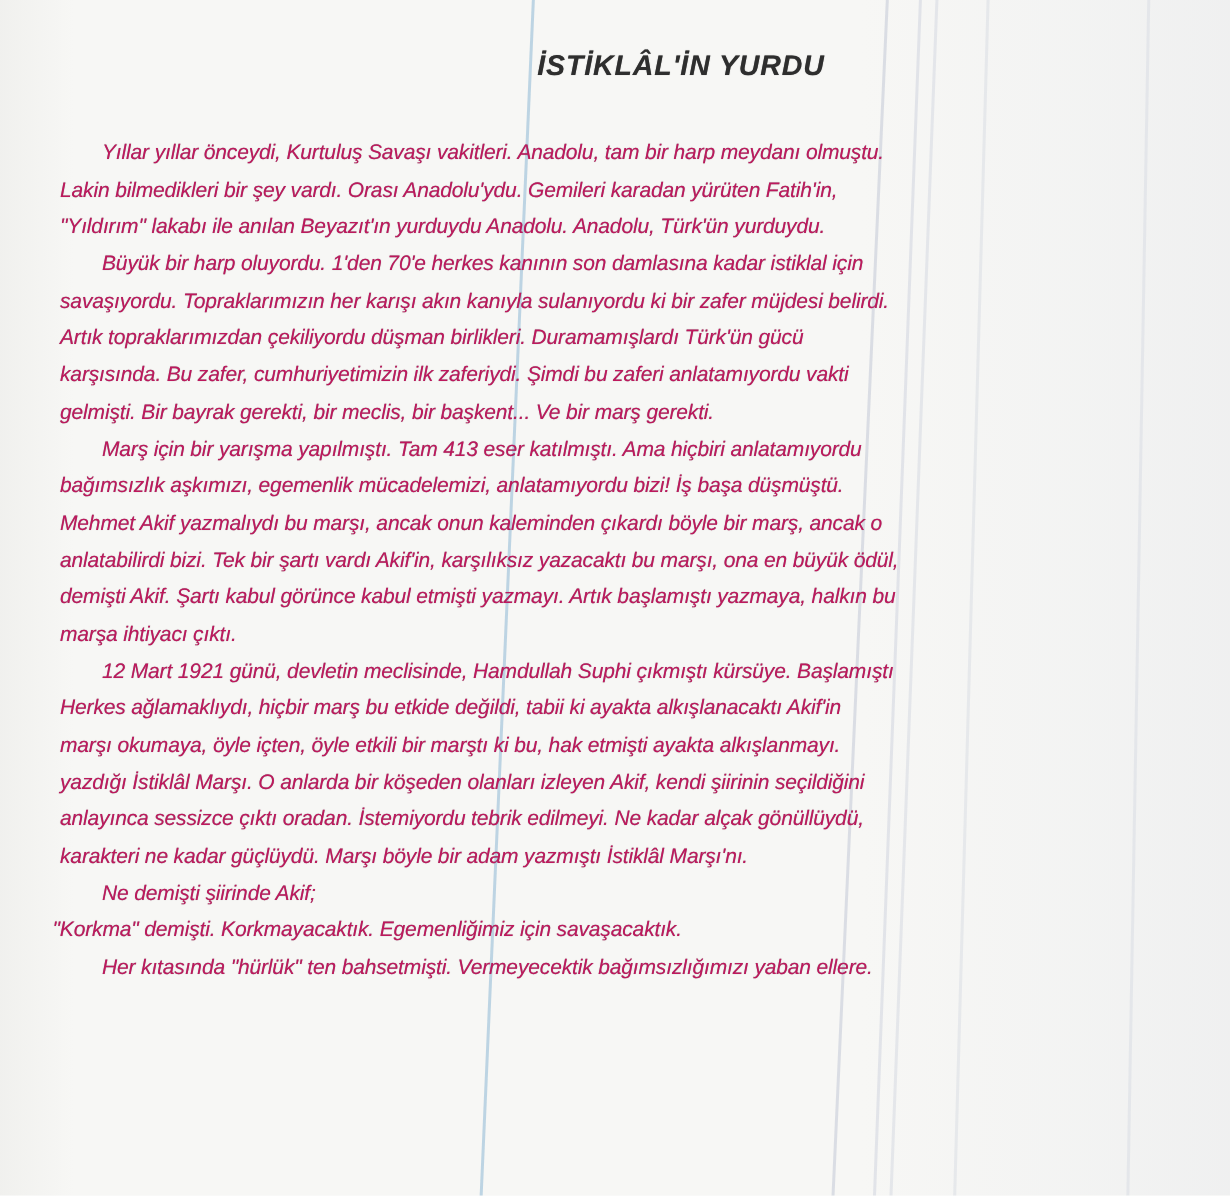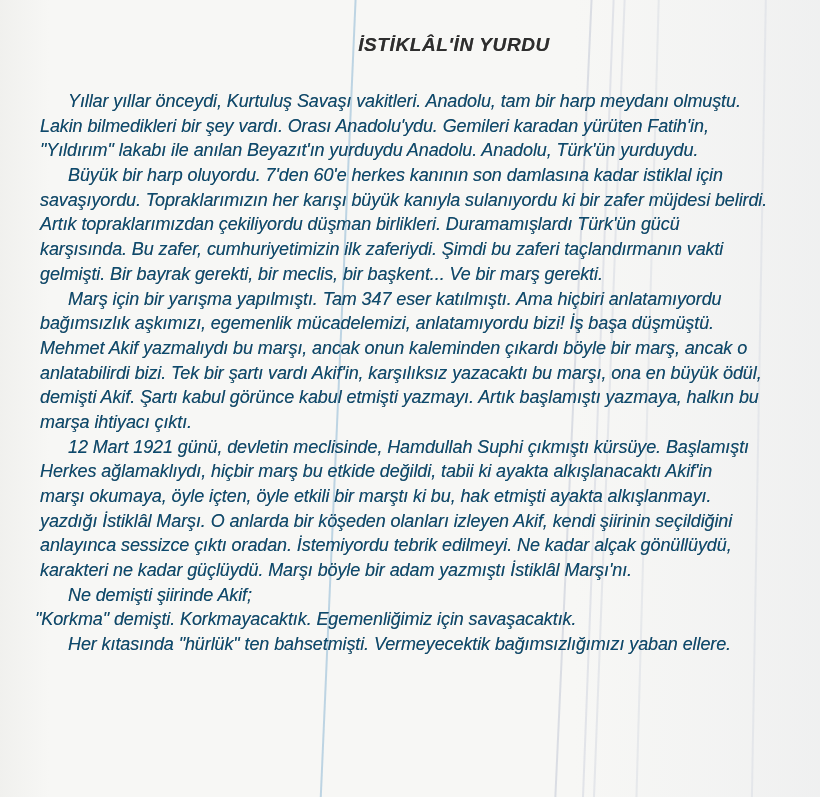--- a/index.html
+++ b/index.html
@@ -63,22 +63,22 @@
   .content {
     position: absolute;
     top: 89px;
     left: 40px;
     width: 760px;
   }
   .line {
     white-space: nowrap;
     height: 24.7px;
     line-height: 24.7px;
-    font-size: 18px;
-    color: #0c4a6e;
+    font-size: 14px;
+    color: #be185d;
     letter-spacing: -0.1px;
     text-shadow: 0 0 0.5px rgba(51,51,51,0.55);
   }
   .line.indent { padding-left: 28px; }
   .line.outdent { margin-left: -5px; }
 </style>
 </head>
 <body>
 
 <div class="page">
@@ -90,26 +90,26 @@
   <div class="scan-line streak-4" style="background: rgb(195, 201, 214);"></div>
   <div class="scan-line streak-5" style="background: rgb(195, 201, 214);"></div>
 
   <div class="doc-title">İSTİKLÂL'İN YURDU</div>
 
   <div class="content">
 
   <div class="line indent">Yıllar yıllar önceydi, Kurtuluş Savaşı vakitleri. Anadolu, tam bir harp meydanı olmuştu.</div>
       <div class="line">Lakin bilmedikleri bir şey vardı. Orası Anadolu'ydu. Gemileri karadan yürüten Fatih'in,</div>
       <div class="line">"Yıldırım" lakabı ile anılan Beyazıt'ın yurduydu Anadolu. Anadolu, Türk'ün yurduydu.</div>
-      <div class="line indent">Büyük bir harp oluyordu. 7'den 60'e herkes kanının son damlasına kadar istiklal için</div>
-      <div class="line">savaşıyordu. Topraklarımızın her karışı büyük kanıyla sulanıyordu ki bir zafer müjdesi belirdi.</div>
+      <div class="line indent">Büyük bir harp oluyordu. 1'den 70'e herkes kanının son damlasına kadar istiklal için</div>
+      <div class="line">savaşıyordu. Topraklarımızın her karışı akın kanıyla sulanıyordu ki bir zafer müjdesi belirdi.</div>
       <div class="line">Artık topraklarımızdan çekiliyordu düşman birlikleri. Duramamışlardı Türk'ün gücü</div>
-      <div class="line">karşısında. Bu zafer, cumhuriyetimizin ilk zaferiydi. Şimdi bu zaferi taçlandırmanın vakti</div>
+      <div class="line">karşısında. Bu zafer, cumhuriyetimizin ilk zaferiydi. Şimdi bu zaferi anlatamıyordu vakti</div>
       <div class="line">gelmişti. Bir bayrak gerekti, bir meclis, bir başkent... Ve bir marş gerekti.</div>
-      <div class="line indent">Marş için bir yarışma yapılmıştı. Tam 347 eser katılmıştı. Ama hiçbiri anlatamıyordu</div>
+      <div class="line indent">Marş için bir yarışma yapılmıştı. Tam 413 eser katılmıştı. Ama hiçbiri anlatamıyordu</div>
       <div class="line">bağımsızlık aşkımızı, egemenlik mücadelemizi, anlatamıyordu bizi! İş başa düşmüştü.</div>
       <div class="line">Mehmet Akif yazmalıydı bu marşı, ancak onun kaleminden çıkardı böyle bir marş, ancak o</div>
       <div class="line">anlatabilirdi bizi. Tek bir şartı vardı Akif'in, karşılıksız yazacaktı bu marşı, ona en büyük ödül,</div>
       <div class="line">demişti Akif. Şartı kabul görünce kabul etmişti yazmayı. Artık başlamıştı yazmaya, halkın bu</div>
       <div class="line">marşa ihtiyacı çıktı.</div>
       <div class="line indent">12 Mart 1921 günü, devletin meclisinde, Hamdullah Suphi çıkmıştı kürsüye. Başlamıştı</div>
       <div class="line">Herkes ağlamaklıydı, hiçbir marş bu etkide değildi, tabii ki ayakta alkışlanacaktı Akif'in</div>
       <div class="line">marşı okumaya, öyle içten, öyle etkili bir marştı ki bu, hak etmişti ayakta alkışlanmayı.</div>
       <div class="line">yazdığı İstiklâl Marşı. O anlarda bir köşeden olanları izleyen Akif, kendi şiirinin seçildiğini</div>
       <div class="line">anlayınca sessizce çıktı oradan. İstemiyordu tebrik edilmeyi. Ne kadar alçak gönüllüydü,</div>

